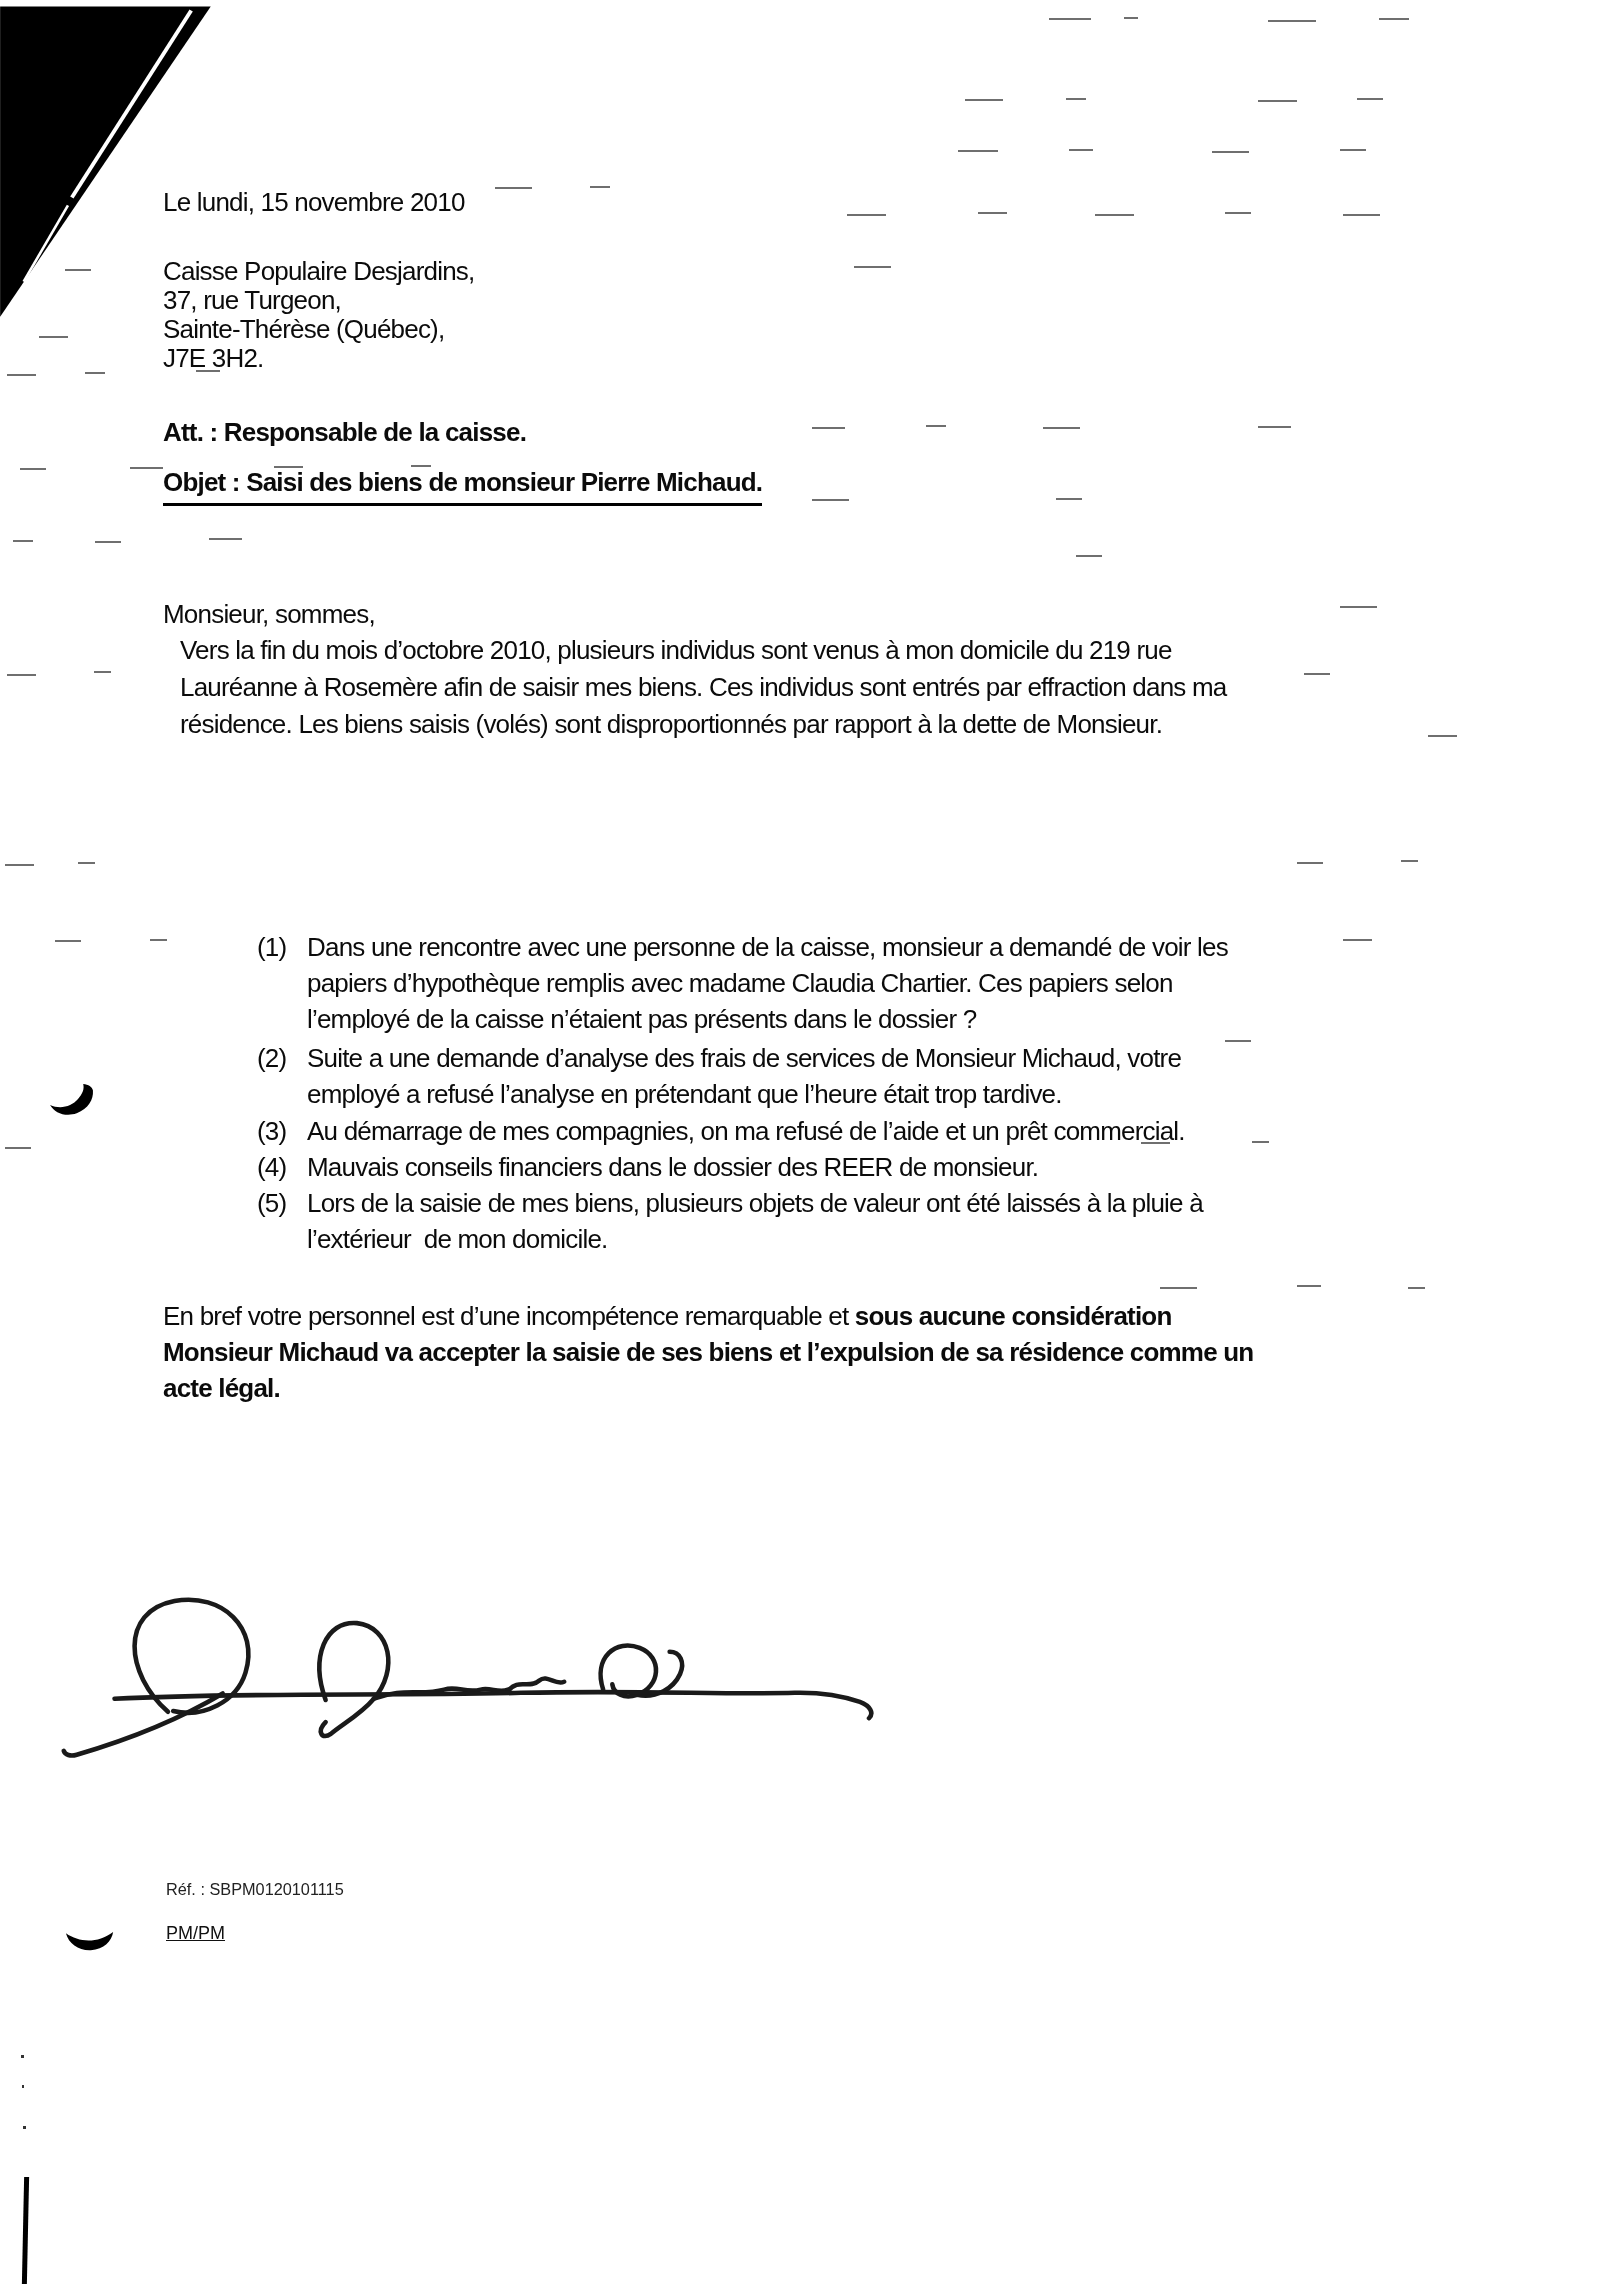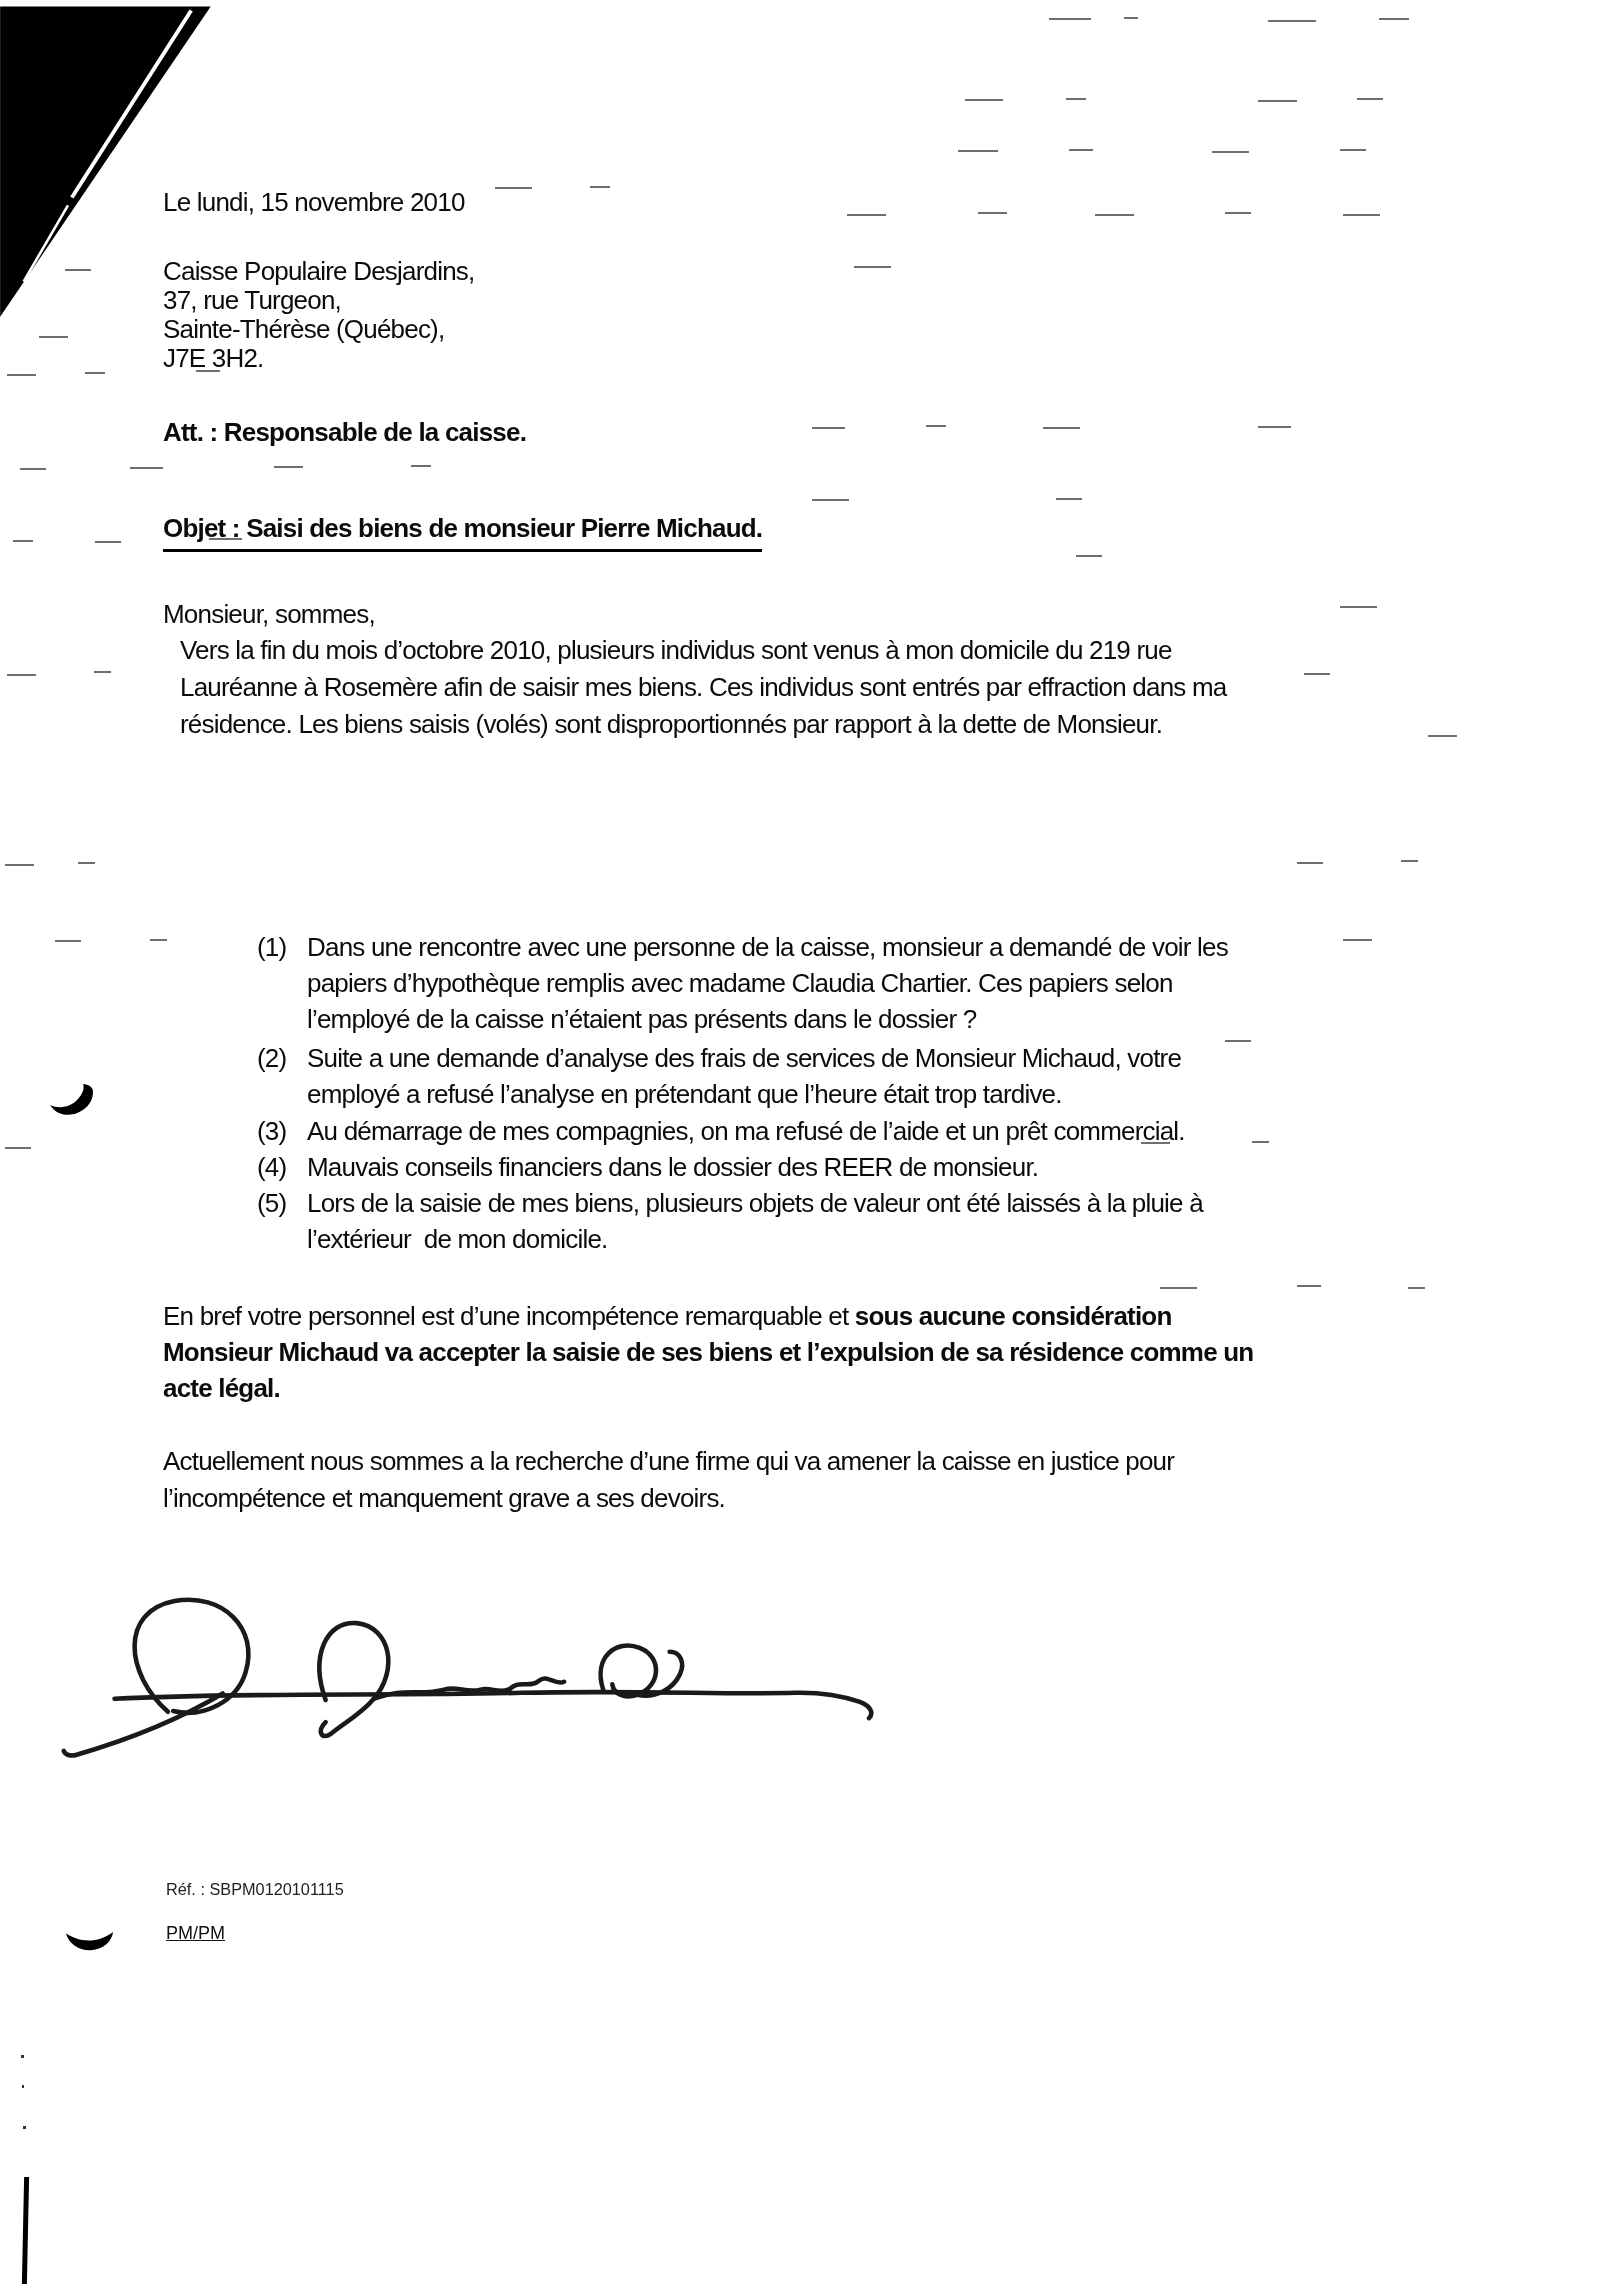--- a/index.html
+++ b/index.html
@@ -63,21 +63,21 @@
 
   <div class="txt lh57" style="left:163px;top:184px;">Le lundi, 15 novembre 2010</div>
 
   <div class="txt lh45" style="left:163px;top:257px;">Caisse Populaire Desjardins,
 37, rue Turgeon,
 Sainte-Thérèse (Québec),
 J7E 3H2.</div>
 
   <div class="txt lh57 b" style="left:163px;top:414px;">Att. : Responsable de la caisse.</div>
 
-  <div class="txt lh57" style="left:163px;top:510px;"><span class="objet-inner">Objet : Saisi des biens de monsieur Pierre Michaud.</span></div>
+  <div class="txt lh57" style="left:163px;top:464px;"><span class="objet-inner">Objet : Saisi des biens de monsieur Pierre Michaud.</span></div>
 
   <div class="txt lh57" style="left:163px;top:596px;">Monsieur, sommes,</div>
 
   <div class="txt lh57" style="left:180px;top:632px;">Vers la fin du mois d’octobre 2010, plusieurs individus sont venus à mon domicile du 219 rue
 Lauréanne à Rosemère afin de saisir mes biens. Ces individus sont entrés par effraction dans ma
 résidence. Les biens saisis (volés) sont disproportionnés par rapport à la dette de Monsieur.</div>
 
 
   <div class="list-row" style="top:929px;">
     <span class="list-num">(1)</span>
@@ -101,22 +101,20 @@
   <div class="list-row" style="top:1185px;">
     <span class="list-num">(5)</span>
     <span class="list-text">Lors de la saisie de mes biens, plusieurs objets de valeur ont été laissés à la pluie à
 l’extérieur  de mon domicile.</span>
   </div>
 
   <div class="txt lh55" style="left:163px;top:1298px;"><span>En bref votre personnel est d’une incompétence remarquable et </span><span class="b">sous aucune considération</span>
 <span class="b">Monsieur Michaud va accepter la saisie de ses biens et l’expulsion de sa résidence comme un</span>
 <span class="b">acte légal.</span></div>
 
-  <div class="txt lh57" style="left:163px;top:1443px;">Actuellement nous sommes a la recherche d’une firme qui va amener la caisse en justice pour
-l’incompétence et manquement grave a ses devoirs.</div>
 
 
   <svg style="left:52px;top:1584px;" width="860" height="189" viewBox="0 0 1320 290">
     <g fill="none" stroke="#1a1a1a" stroke-width="7" stroke-linecap="round">
       <path d="M 178,196 C 112,138 104,42 188,26 C 262,13 318,68 297,136 C 283,181 232,206 186,195"></path>
       <path d="M 262,168 C 200,205 120,238 38,262 C 28,265 20,262 18,256"></path>
       <path d="M 420,178 C 396,112 420,56 468,60 C 520,66 532,132 494,176 C 474,200 444,216 428,230 C 414,240 406,226 420,212"></path>
       <path d="M 494,176 C 540,158 566,172 602,162 C 622,156 636,168 658,162 C 672,158 686,168 700,162"></path>
       <path d="M 700,164 C 716,144 732,162 748,148 C 760,138 772,156 786,150"></path>
       <path d="M 846,162 C 830,112 866,84 902,98 C 938,112 934,158 898,170 C 878,177 862,168 860,154"></path>

